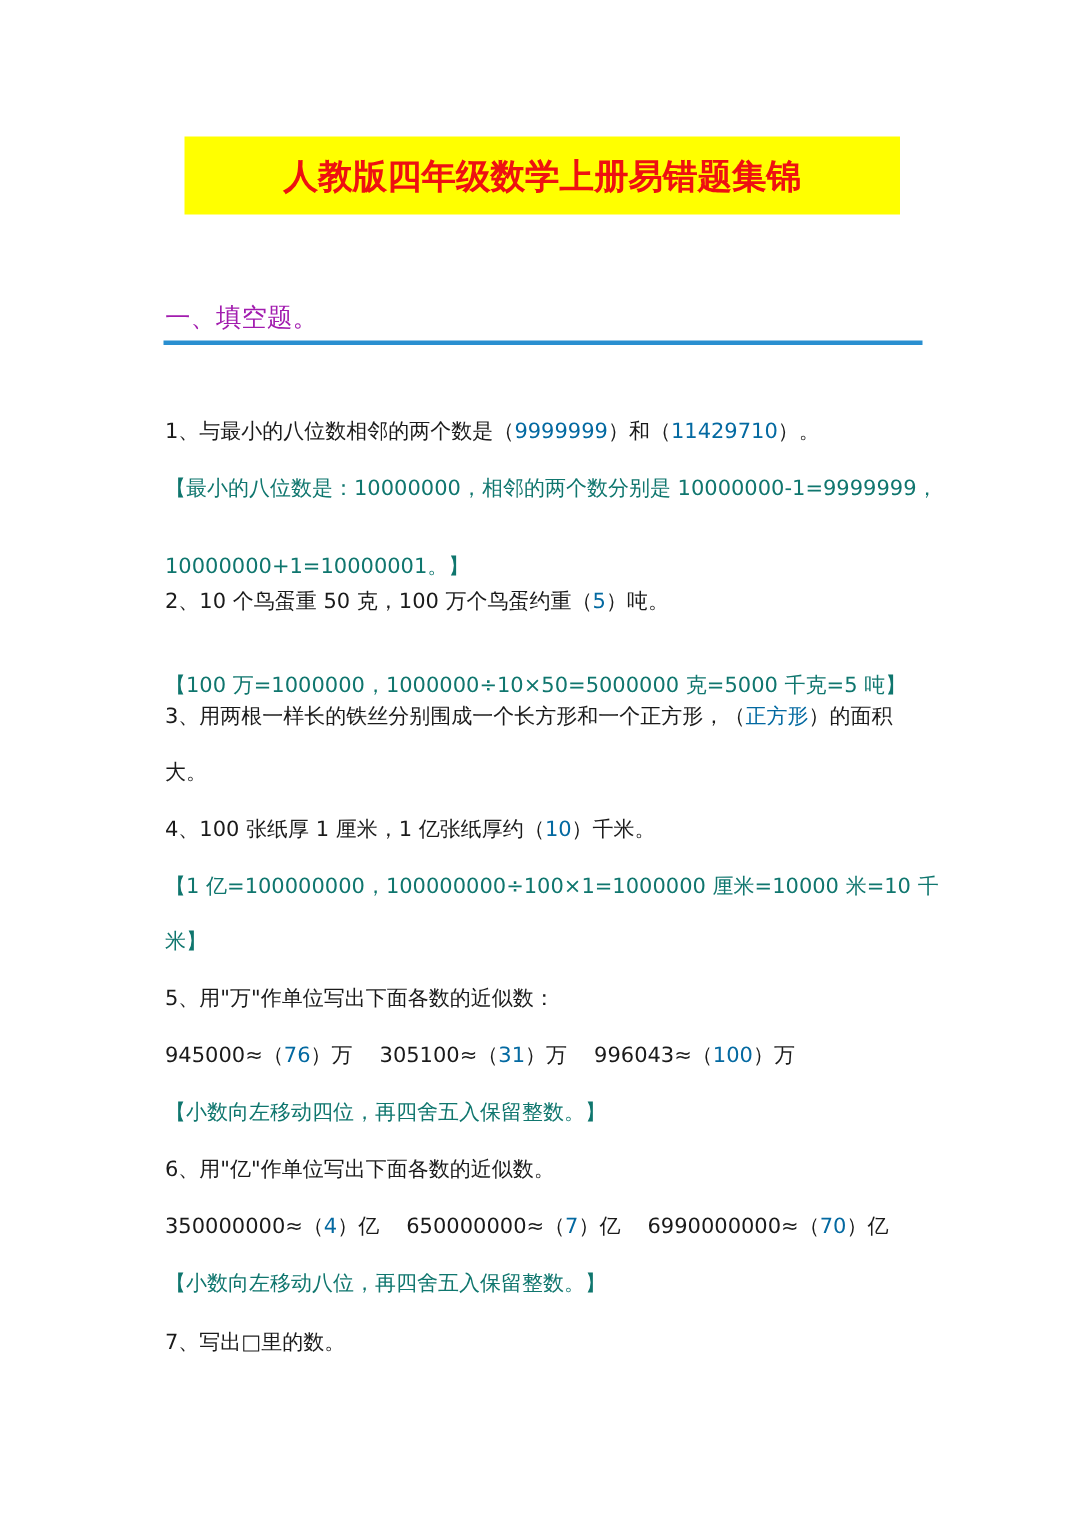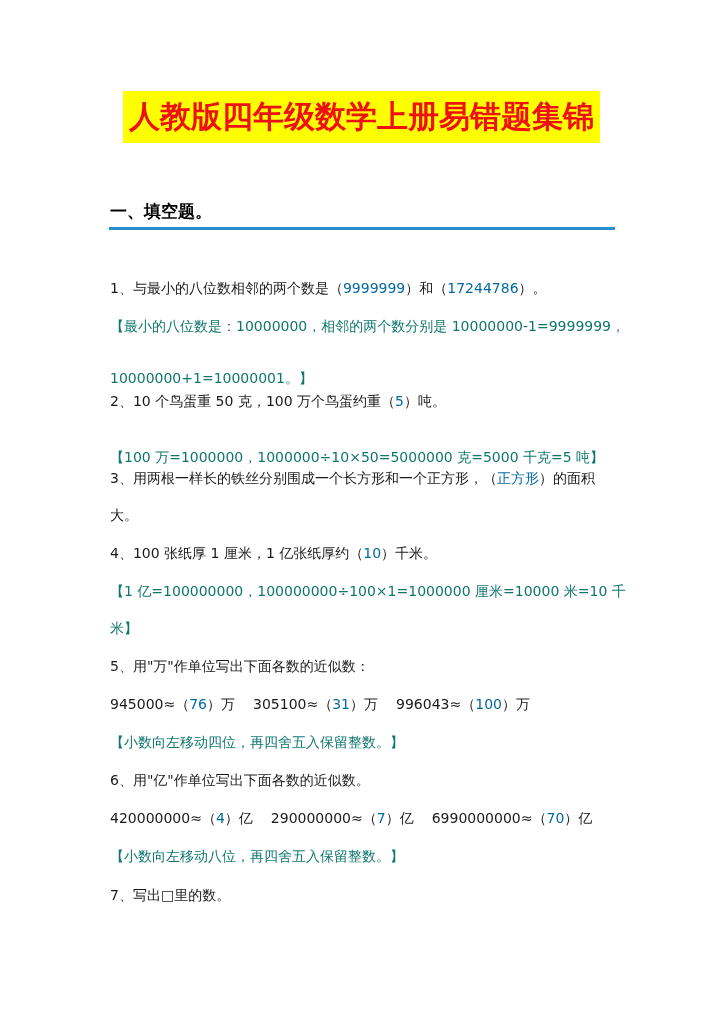--- a/index.html
+++ b/index.html
@@ -7,24 +7,24 @@
     width: 724px; height: 1024px; background: #ffffff; position: relative; overflow: hidden;
     font-family: "DejaVu Sans", "Liberation Sans", sans-serif;
     color: #1a1a1a;
   }
   .title-box {
     position: absolute; left: 123px; top: 91px; width: 477px; height: 52px;
     background: #ffff00;
     display: flex; align-items: center; justify-content: center;
   }
   .title-text {
-    color: #ee1111; font-weight: bold; font-size: 31px; letter-spacing: 0px; white-space: nowrap;
+    color: #ee1111; font-weight: bold; font-size: 23px; letter-spacing: 0px; white-space: nowrap;
   }
   .section-title {
-    position: absolute; left: 110px; top: 200px; font-size: 17px; font-weight: bold; color: #000000;
+    position: absolute; left: 110px; top: 200px; font-size: 17px; font-weight: normal; color: #a21caf;
   }
   .section-rule {
     position: absolute; left: 109px; top: 227px; width: 506px; height: 3px; background: #2a8fd0;
   }
   .line {
     position: absolute; left: 110px; font-size: 14px; line-height: 20px; white-space: nowrap; color: #1a1a1a;
   }
   .hint { color: #0f766e; }
   .ans { color: #0369a1; }
   .gap { display: inline-block; width: 18px; }
@@ -33,21 +33,21 @@
 <body>
 
 <div class="title-box">
   <span class="title-text">人教版四年级数学上册易错题集锦</span>
 </div>
 
 <div class="section-title">一、填空题。</div>
 <div class="section-rule"></div>
 
 <div class="line" style="top:278px;">
-  <span>1、与最小的八位数相邻的两个数是（</span><span class="ans">9999999</span><span>）和（</span><span class="ans">17244786</span><span>）。</span>
+  <span>1、与最小的八位数相邻的两个数是（</span><span class="ans">9999999</span><span>）和（</span><span class="ans">11429710</span><span>）。</span>
 </div>
 <div class="line hint" style="top:316px;">【最小的八位数是：10000000，相邻的两个数分别是 10000000-1=9999999，</div>
 <div class="line hint" style="top:368px;">10000000+1=10000001。】</div>
 
 <div class="line" style="top:391px;">
   <span>2、10 个鸟蛋重 50 克，100 万个鸟蛋约重（</span><span class="ans">5</span><span>）吨。</span>
 </div>
 <div class="line hint" style="top:428px;margin-top:19px;">【100 万=1000000，1000000÷10×50=5000000 克=5000 千克=5 吨】</div>
 
 <div class="line" style="top:468px;">
@@ -62,17 +62,17 @@
 <div class="line hint" style="top:618px;">米】</div>
 
 <div class="line" style="top:656px;">5、用"万"作单位写出下面各数的近似数：</div>
 <div class="line" style="top:694px;">
   <span>945000≈（</span><span class="ans">76</span><span>）万</span><span class="gap"></span><span>305100≈（</span><span class="ans">31</span><span>）万</span><span class="gap"></span><span>996043≈（</span><span class="ans">100</span><span>）万</span>
 </div>
 <div class="line hint" style="top:732px;">【小数向左移动四位，再四舍五入保留整数。】</div>
 
 <div class="line" style="top:770px;">6、用"亿"作单位写出下面各数的近似数。</div>
 <div class="line" style="top:808px;">
-  <span>420000000≈（</span><span class="ans">4</span><span>）亿</span><span class="gap"></span><span>290000000≈（</span><span class="ans">7</span><span>）亿</span><span class="gap"></span><span>6990000000≈（</span><span class="ans">70</span><span>）亿</span>
+  <span>350000000≈（</span><span class="ans">4</span><span>）亿</span><span class="gap"></span><span>650000000≈（</span><span class="ans">7</span><span>）亿</span><span class="gap"></span><span>6990000000≈（</span><span class="ans">70</span><span>）亿</span>
 </div>
 <div class="line hint" style="top:846px;">【小数向左移动八位，再四舍五入保留整数。】</div>
 
 <div class="line" style="top:885px;text-align:center;">7、写出□里的数。</div>
 
 </body></html>

